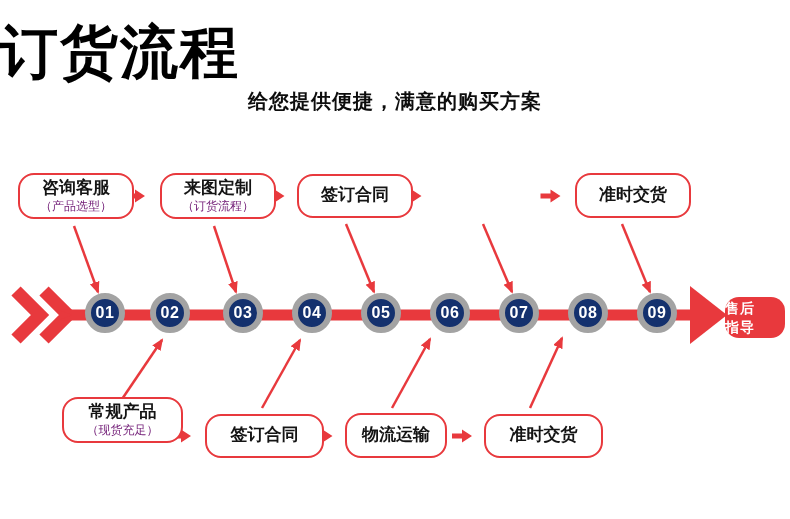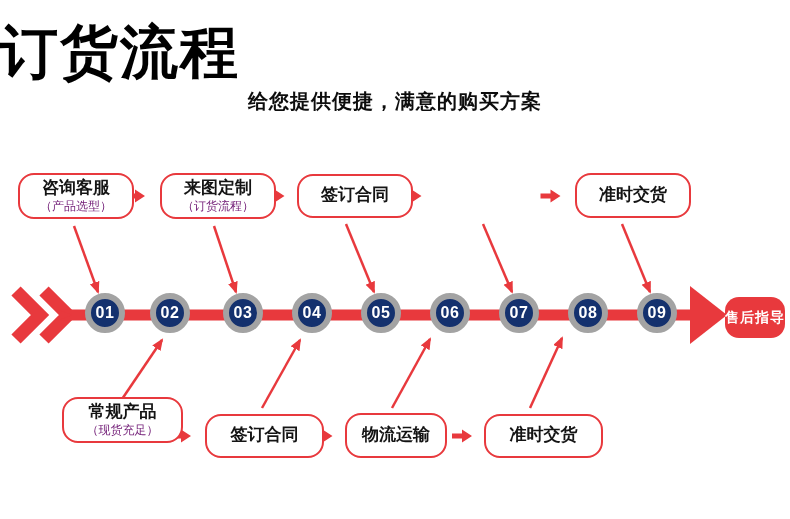--- a/index.html
+++ b/index.html
@@ -29,21 +29,21 @@
   .pbox .pn{font-size:12px;font-weight:400;color:#701a75;line-height:1.2;margin-top:1px;}
   .circle{
     position:absolute;top:293px;width:40px;height:40px;box-sizing:border-box;
     border-radius:50%;background:var(--navy);border:6px solid #a3a3a3;z-index:3;
     display:flex;align-items:center;justify-content:center;
     color:#fff;font-weight:bold;font-size:16px;letter-spacing:0.5px;
   }
   .endbox{
     position:absolute;left:725px;top:297px;width:60px;height:41px;z-index:3;
     background:var(--accent);border-radius:14px;color:#fff;
-    display:flex;flex-direction:row;align-items:center;justify-content:center;
+    display:flex;flex-direction:column;justify-content:center;
     font-size:14px;font-weight:bold;line-height:1.35;letter-spacing:1px;
   }
 </style>
 </head>
 <body>
 
 <div class="canvas" style="--accent: #e8393d; --navy: #14316e;">
 
   <div class="title">订货流程</div>
   <div class="subtitle">给您提供便捷，满意的购买方案</div>

